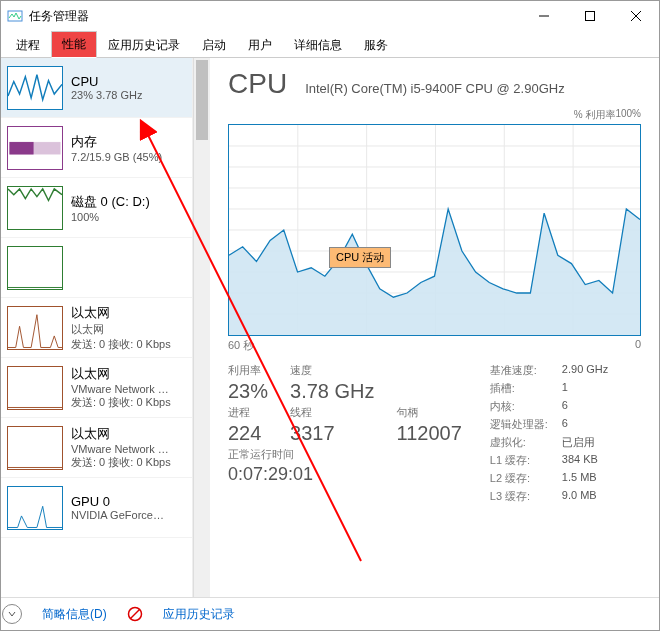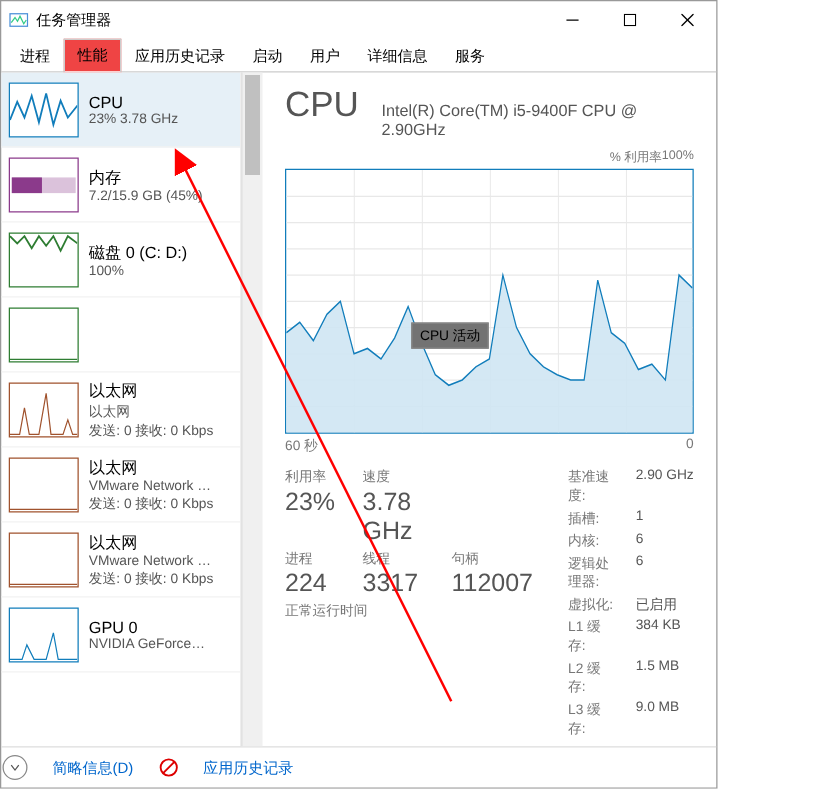--- a/index.html
+++ b/index.html
@@ -1,16 +1,16 @@
 <!DOCTYPE html>
 <html><head>
 <meta charset="utf-8">
 <style>
   html,body{margin:0;padding:0;font-family:"Microsoft YaHei","Segoe UI",sans-serif;font-size:12px;color:#000;background:#fff}
-  .window{width:574px;height:631px;border:1px solid #999;box-sizing:border-box;display:flex;flex-direction:column;position:relative}
+  .window{width:660px;height:631px;border:1px solid #999;box-sizing:border-box;display:flex;flex-direction:column;position:relative}
   .titlebar{height:30px;display:flex;align-items:center;padding:0 0 0 6px}
   .titlebar .icon{width:16px;height:16px;margin-right:6px}
   .titlebar .title{flex:0 0 auto;font-size:12px}
   .titlebar .spacer{flex:1}
   .winbtn{width:46px;height:30px;display:flex;align-items:center;justify-content:center}
   .winbtn svg{stroke:#000;stroke-width:1}
   .menubar{height:22px;display:flex;align-items:center;padding:0 6px;gap:12px;font-size:12px}
   .menubar span{cursor:default}
   .tabs{height:26px;border-bottom:1px solid #ccc;display:flex;align-items:flex-end;padding:0 4px;font-size:12px}
   .tab{padding:4px 10px;border:1px solid transparent;border-bottom:none;margin-bottom:-1px}
@@ -24,21 +24,21 @@
   .side-item .t1{font-size:13px;white-space:nowrap;overflow:hidden;text-overflow:ellipsis}
   .side-item .t2{font-size:11px;color:#555;white-space:nowrap;overflow:hidden;text-overflow:ellipsis}
   .main{flex:1;padding:10px 18px 0 18px;box-sizing:border-box;position:relative;min-width:0;display:flex;flex-direction:column}
   .main-head{display:flex;align-items:baseline;gap:18px;margin-bottom:8px}
   .main-head .h1{font-size:28px;color:#555;font-weight:400}
   .main-head .h2{font-size:13px;color:#555}
   .chart-cap{display:flex;justify-content:flex-end;font-size:10px;color:#777;margin-bottom:2px}
   .chart{height:212px;border:1px solid #117dbb;position:relative;box-sizing:border-box;margin-bottom:2px}
   .chart svg{position:absolute;inset:0;width:100%;height:100%}
   .chart-bot{display:flex;justify-content:space-between;font-size:11px;color:#777;margin-bottom:10px}
-  .tooltip{position:absolute;left:100px;top:122px;background:#737373;border:1px solid #888;padding:2px 6px;font-size:11px;z-index:5}
+  .tooltip{position:absolute;left:100px;top:122px;background:#fdba74;border:1px solid #888;padding:2px 6px;font-size:11px;z-index:5}
   .stats{display:flex;gap:28px}
   .stats-left{display:grid;grid-template-columns:auto auto auto;column-gap:22px;row-gap:2px;align-content:start}
   .lbl{font-size:11px;color:#777}
   .val{font-size:20px;color:#555}
   .stats-right{display:grid;grid-template-columns:auto auto;column-gap:14px;row-gap:3px;font-size:11px;color:#555;align-content:start}
   .stats-right .k{color:#777}
   .footer{height:32px;border-top:1px solid #ddd;display:flex;align-items:center;padding:0 1px;gap:20px;font-size:12px}
   .footer .chev{width:18px;height:18px;border:1px solid #888;border-radius:50%;display:flex;align-items:center;justify-content:center}
   .footer a{color:#0066cc;cursor:pointer}
   .footer .no{width:16px;height:16px}
@@ -208,20 +208,21 @@
           <span class="val">23%</span>
           <span class="val">3.78 GHz</span>
           <span></span>
           <span class="lbl">进程</span>
           <span class="lbl">线程</span>
           <span class="lbl">句柄</span>
           <span class="val">224</span>
           <span class="val">3317</span>
           <span class="val">112007</span>
           <span class="lbl" style="grid-column:1/4">正常运行时间</span>
+          <span class="val" style="grid-column:1/4;font-size:18px">0:07:29:01</span>
         </div>
         <div class="stats-right">
           <span class="k">基准速度:</span>
             <span>2.90 GHz</span>
           <span class="k">插槽:</span>
             <span>1</span>
           <span class="k">内核:</span>
             <span>6</span>
           <span class="k">逻辑处理器:</span>
             <span>6</span>

